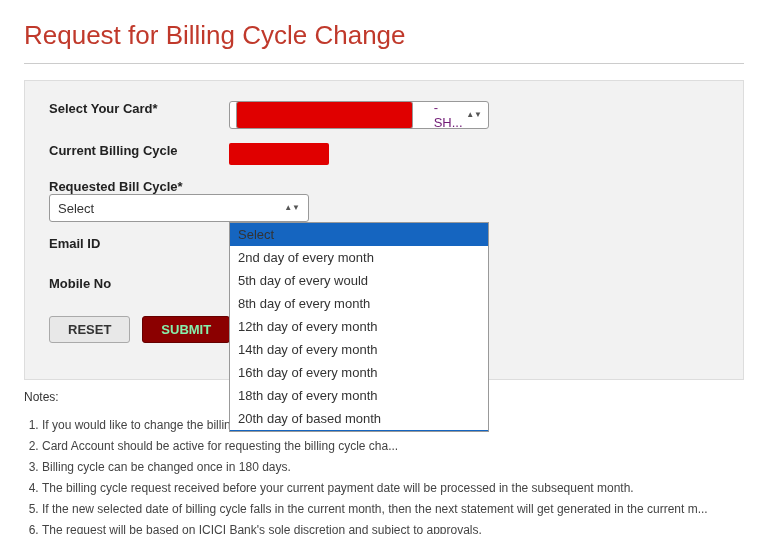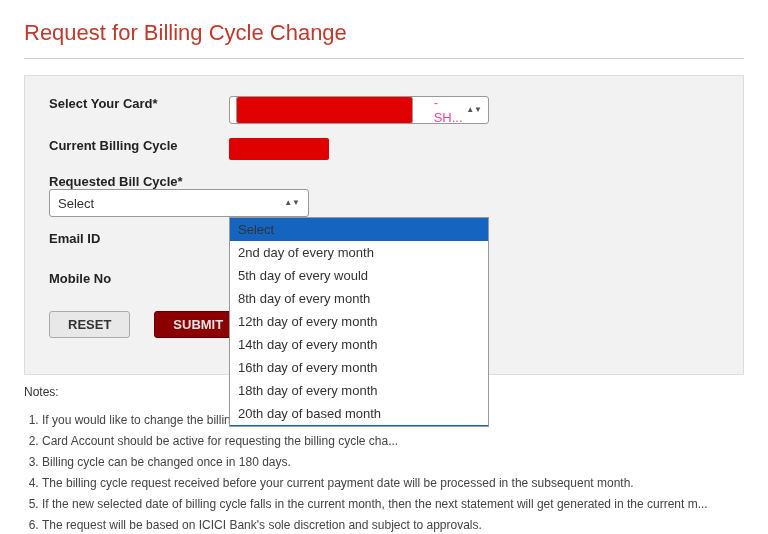--- a/index.html
+++ b/index.html
@@ -8,21 +8,21 @@
       font-size: 13px;
       background: #fff;
       color: #333;
       padding: 20px 24px;
       width: 768px;
       min-height: 534px;
     }
 
     h1 {
       color: #c0392b;
-      font-size: 22px;
+      font-size: 26px;
       font-weight: normal;
       margin-bottom: 12px;
     }
 
     hr {
       border: none;
       border-top: 1px solid #ccc;
       margin-bottom: 16px;
     }
 
@@ -51,21 +51,21 @@
       background: #e00000;
       border: 1px solid #999;
       border-radius: 3px;
       height: 28px;
       width: 200px;
       display: inline-block;
     }
 
     .card-select-suffix {
       font-size: 13px;
-      color: #ec4899;
+      color: #701a75;
       margin-left: 21px;
     }
 
     .card-select-box {
       display: flex;
       align-items: center;
       border: 1px solid #999;
       border-radius: 3px;
       background: #fff;
       height: 28px;
@@ -135,21 +135,21 @@
       border: 1px solid #999;
       border-radius: 3px;
       height: 26px;
       width: 200px;
       padding: 0 6px;
       font-size: 13px;
     }
 
     .button-row {
       display: flex;
-      gap: 24px;
+      gap: 12px;
       margin-top: 10px;
       margin-bottom: 16px;
       padding-left: 0;
     }
 
     .btn-reset {
       background: #e8e8e8;
       border: 1px solid #aaa;
       border-radius: 3px;
       padding: 5px 18px;
@@ -160,21 +160,21 @@
     }
 
     .btn-submit {
       background: #8b0000;
       border: 1px solid #660000;
       border-radius: 3px;
       padding: 5px 18px;
       font-size: 13px;
       font-weight: bold;
       cursor: pointer;
-      color: #e5e5e5;
+      color: #86efac;
     }
 
     .notes-section {
       margin-top: 10px;
       font-size: 12px;
       color: #333;
     }
 
     .notes-section .notes-title {
       font-weight: normal;

